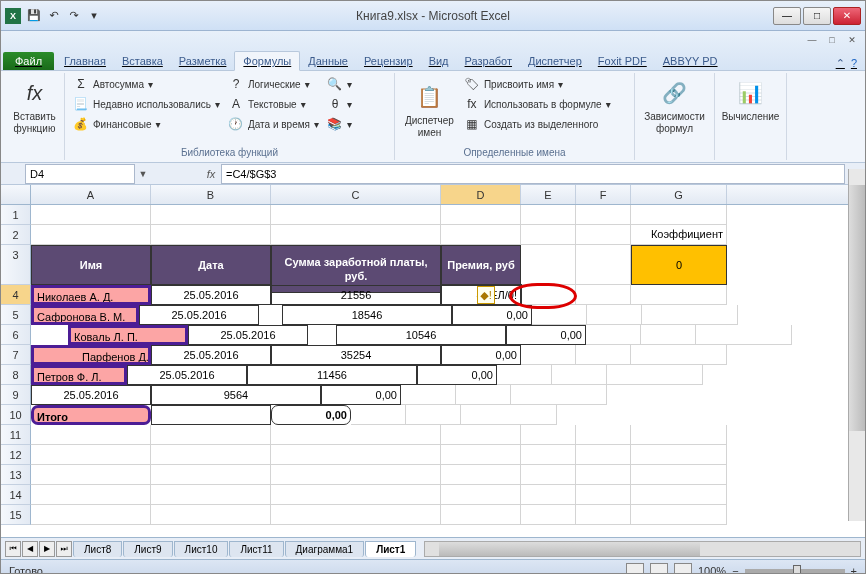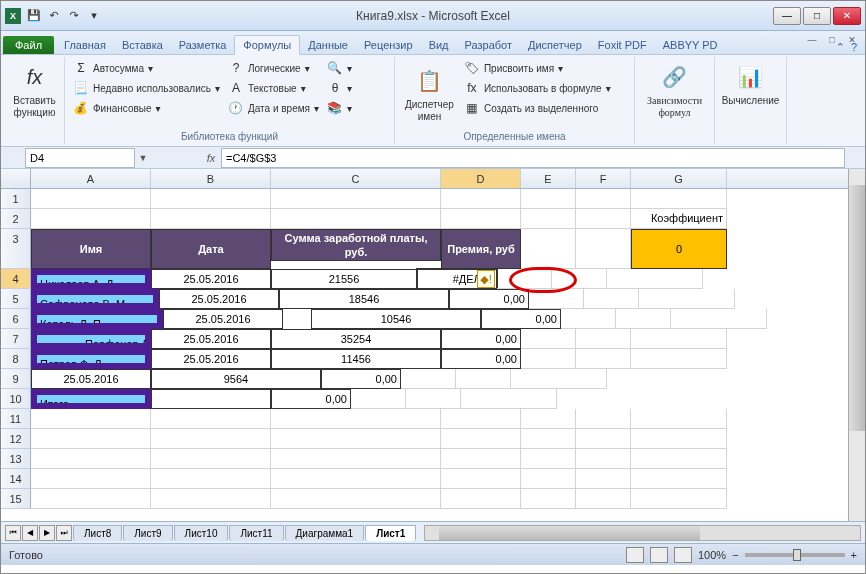--- a/index.html
+++ b/index.html
@@ -7,21 +7,21 @@
 
 .titlebar { height: 30px; background: linear-gradient(#e8f0fa, #cfe0f5); display: flex; align-items: center; padding: 0 4px; border-bottom: 1px solid #9db4d1; position: relative; }
 .titlebar .excel-icon { width: 16px; height: 16px; background: #217346; color: white; font-size: 9px; display: flex; align-items: center; justify-content: center; font-weight: bold; margin-right: 4px; }
 .qat { display: flex; gap: 2px; }
 .qat-btn { width: 18px; height: 18px; display: flex; align-items: center; justify-content: center; font-size: 11px; color: #333; }
 .title-text { position: absolute; left: 50%; transform: translateX(-50%); font-size: 12px; color: #444; }
 .win-controls { margin-left: auto; display: flex; gap: 2px; }
 .win-btn { width: 28px; height: 18px; border: 1px solid #888; background: linear-gradient(#f5f5f5, #ddd); border-radius: 2px; display: flex; align-items: center; justify-content: center; font-size: 10px; }
 .win-btn.close { background: linear-gradient(#e67,#c23); color: white; border-color: #a22; }
 
-.tabs-row { height: 24px; background: linear-gradient(#e8f0fa, #d6e4f5); display: flex; align-items: flex-end; padding-left: 2px; border-bottom: 1px solid #b8c8dc; }
+.tabs-row { height: 40px; background: linear-gradient(#e8f0fa, #d6e4f5); display: flex; align-items: flex-end; padding-left: 2px; border-bottom: 1px solid #b8c8dc; text-decoration: underline; }
 .file-tab { background: linear-gradient(#2a8c2a, #1a6b1a); color: white; padding: 3px 12px; font-size: 11px; border-radius: 2px 2px 0 0; margin-right: 2px; }
 .tab { padding: 3px 8px; font-size: 11px; color: #3b5b8c; cursor: pointer; }
 .tab.active { background: #f1f5fb; border: 1px solid #b8c8dc; border-bottom: 1px solid #f1f5fb; border-radius: 2px 2px 0 0; margin-bottom: -1px; }
 .help-icons { margin-left: auto; display: flex; gap: 6px; padding-right: 8px; font-size: 11px; color: #3b5b8c; }
 
 .ribbon { height: 92px; background: #f1f5fb; border-bottom: 1px solid #b8c8dc; display: flex; padding: 2px 4px; }
 .ribbon-group { border-right: 1px solid #d0d8e4; padding: 2px 6px; display: flex; flex-direction: column; position: relative; }
 .ribbon-group-label { font-size: 10px; color: #5a7090; text-align: center; margin-top: auto; padding-top: 2px; }
 .big-btn { display: flex; flex-direction: column; align-items: center; justify-content: center; padding: 2px 4px; font-size: 10px; color: #333; text-align: center; line-height: 1.2; }
 .big-btn .icon { width: 32px; height: 32px; display: flex; align-items: center; justify-content: center; font-size: 20px; margin-bottom: 2px; }
@@ -42,25 +42,25 @@
 .col-h { border-right: 1px solid #c4d0e0; text-align: center; font-size: 11px; color: #333; line-height: 20px; }
 .col-h.sel { background: #f7d58b; }
 .grid-body { display: flex; }
 .row-headers { width: 30px; background: linear-gradient(90deg,#f5f8fc,#e2e9f3); }
 .row-h { height: 20px; border-bottom: 1px solid #c4d0e0; border-right: 1px solid #9eb6ce; text-align: center; font-size: 11px; color: #333; line-height: 20px; }
 .row-h.sel { background: #f7d58b; }
 .cells { position: relative; flex: 1; }
 .cell-row { display: flex; height: 20px; }
 .cell { border-right: 1px solid #d4d4d4; border-bottom: 1px solid #d4d4d4; font-size: 11px; padding: 0 3px; line-height: 19px; overflow: hidden; white-space: nowrap; }
 .cell.header-purple { background: #5c4a73; color: white; font-weight: bold; text-align: center; border: 1px solid #333; }
-.cell.name-green { background: #7dd3fc; border: 6px solid #4c1d95; }
+.cell.name-green { background: #fca5a5; border: 3px solid #4c1d95; }
 .cell.boxed { border: 1px solid #333; text-align: center; }
 .cell.boxed-r { border: 1px solid #333; text-align: right; }
 .cell.yellow { background: #ffc000; border: 1px solid #333; text-align: right; }
-.cell.bold { font-weight: normal; }
+.cell.bold { font-weight: bold; border-radius: 7px; }
 .cell.active { outline: 2px solid #333; outline-offset: -1px; }
 .error-circle { position: absolute; border: 3px solid #d00; border-radius: 50%/60%; width: 68px; height: 26px; pointer-events: none; }
 .error-smart { position: absolute; width: 18px; height: 18px; border: 1px solid #c90; background: #ffe; display: flex; align-items: center; justify-content: center; font-size: 11px; color: #a70; }
 
 .sheet-tabs { height: 22px; background: #e8eef7; border-top: 1px solid #9eb6ce; display: flex; align-items: center; padding: 0 4px; font-size: 10px; }
 .sheet-nav { display: flex; gap: 1px; }
 .sheet-nav-btn { width: 16px; height: 16px; border: 1px solid #999; background: #eee; display: flex; align-items: center; justify-content: center; font-size: 8px; }
 .sheet-tab { padding: 2px 10px; background: #dde5f0; border: 1px solid #9eb6ce; border-bottom: none; margin-left: 1px; border-radius: 0 0 3px 3px; }
 .sheet-tab.active { background: white; font-weight: bold; }
 .h-scroll { flex: 1; margin-left: 8px; height: 16px; background: #e0e0e0; border: 1px solid #aaa; position: relative; }
@@ -164,21 +164,21 @@
             <span class="icon">▦</span>
             <span>Создать из выделенного</span>
           </div>
       </div>
     </div>
     <div class="ribbon-group-label">Определенные имена</div>
   </div>
   <div class="ribbon-group" style="width:80px;">
     <div class="big-btn">
       <div class="icon">🔗</div>
-      <span style="white-space:pre-line;font-family:Liberation Serif, serif;">Зависимости
+      <span style="white-space:pre-line;">Зависимости
 формул</span>
     </div>
   </div>
   <div class="ribbon-group" style="width:72px;">
     <div class="big-btn">
       <div class="icon">📊</div>
       <span>Вычисление</span>
     </div>
   </div>
 </div>
@@ -240,64 +240,64 @@
           <div class="cell " style="width: 120px;"></div>
           <div class="cell " style="width: 170px;"></div>
           <div class="cell " style="width: 80px;"></div>
           <div class="cell " style="width: 55px;"></div>
           <div class="cell " style="width: 55px;"></div>
           <div class="cell " style="width: 96px; text-align: right;">Коэффициент</div>
         </div>
         <div class="cell-row" style="height: 40px;">
           <div class="cell header-purple" style="width: 120px; height: 40px; line-height: 14px; white-space: normal; display: flex; align-items: center; justify-content: center;">Имя</div>
           <div class="cell header-purple" style="width: 120px; height: 40px; line-height: 14px; white-space: normal; display: flex; align-items: center; justify-content: center;">Дата</div>
-          <div class="cell header-purple" style="width: 170px; height: 32px; line-height: 14px; white-space: normal; display: flex; align-items: center; justify-content: center;">Сумма заработной платы, руб.</div>
+          <div class="cell header-purple" style="width: 170px; height: 48px; line-height: 14px; white-space: normal; display: flex; align-items: center; justify-content: center;">Сумма заработной платы, руб.</div>
           <div class="cell header-purple" style="width: 80px; height: 40px; line-height: 14px; white-space: normal; display: flex; align-items: center; justify-content: center;">Премия, руб</div>
           <div class="cell " style="width: 55px; height: 40px; line-height: 14px; white-space: normal; display: flex; align-items: center; justify-content: center;"></div>
           <div class="cell " style="width: 55px; height: 40px; line-height: 14px; white-space: normal; display: flex; align-items: center; justify-content: center;"></div>
           <div class="cell yellow" style="width: 96px; height: 40px; line-height: 14px; white-space: normal; display: flex; align-items: center; justify-content: center;">0</div>
         </div>
         <div class="cell-row">
           <div class="cell name-green" style="width: 120px;">Николаев А. Д.</div>
           <div class="cell boxed" style="width: 120px;">25.05.2016</div>
-          <div class="cell boxed" style="width: 146px;">21556</div>
+          <div class="cell boxed" style="width: 170px;">21556</div>
           <div class="cell boxed-r active" style="width: 80px;">#ДЕЛ/0!</div>
           <div class="cell " style="width: 55px;"></div>
           <div class="cell " style="width: 55px;"></div>
           <div class="cell " style="width: 96px;"></div>
         </div>
         <div class="cell-row">
-          <div class="cell name-green" style="width: 128px;">Сафронова В. М.</div>
-          <div class="cell boxed" style="width: 120px;">25.05.2016</div>
-          <div class="cell boxed" style="width: 170px;">18546</div>
+          <div class="cell name-green" style="width: 108px;">Сафронова В. М.</div>
+          <div class="cell boxed" style="width: 120px;">25.05.2016</div>
+          <div class="cell boxed" style="width: 170px; margin-left: 23px;">18546</div>
           <div class="cell boxed-r" style="width: 80px;">0,00</div>
           <div class="cell " style="width: 55px;"></div>
           <div class="cell " style="width: 55px;"></div>
           <div class="cell " style="width: 96px;"></div>
         </div>
         <div class="cell-row">
-          <div class="cell name-green" style="width: 132px;">Коваль Л. П.</div>
+          <div class="cell name-green" style="width: 120px; margin-left: 37px;">Коваль Л. П.</div>
           <div class="cell boxed" style="width: 120px;">25.05.2016</div>
           <div class="cell boxed" style="width: 170px; margin-left: 28px;">10546</div>
           <div class="cell boxed-r" style="width: 80px;">0,00</div>
           <div class="cell " style="width: 55px;"></div>
           <div class="cell " style="width: 55px;"></div>
           <div class="cell " style="width: 96px;"></div>
         </div>
         <div class="cell-row">
           <div class="cell name-green" style="width: 120px; padding-left: 48px;">Парфенов Д. Ф.</div>
           <div class="cell boxed" style="width: 120px;">25.05.2016</div>
           <div class="cell boxed" style="width: 170px;">35254</div>
           <div class="cell boxed-r" style="width: 80px;">0,00</div>
           <div class="cell " style="width: 55px;"></div>
           <div class="cell " style="width: 55px;"></div>
           <div class="cell " style="width: 96px;"></div>
         </div>
         <div class="cell-row">
-          <div class="cell name-green" style="width: 120px;">Петров Ф. Л.</div>
+          <div class="cell name-green" style="width: 96px;">Петров Ф. Л.</div>
           <div class="cell boxed" style="width: 120px;">25.05.2016</div>
           <div class="cell boxed" style="width: 170px;">11456</div>
           <div class="cell boxed-r" style="width: 80px;">0,00</div>
           <div class="cell " style="width: 55px;"></div>
           <div class="cell " style="width: 55px;"></div>
           <div class="cell " style="width: 96px;"></div>
         </div>
         <div class="cell-row">
           <div class="cell boxed" style="width: 120px;">25.05.2016</div>
           <div class="cell boxed" style="width: 170px;">9564</div>

